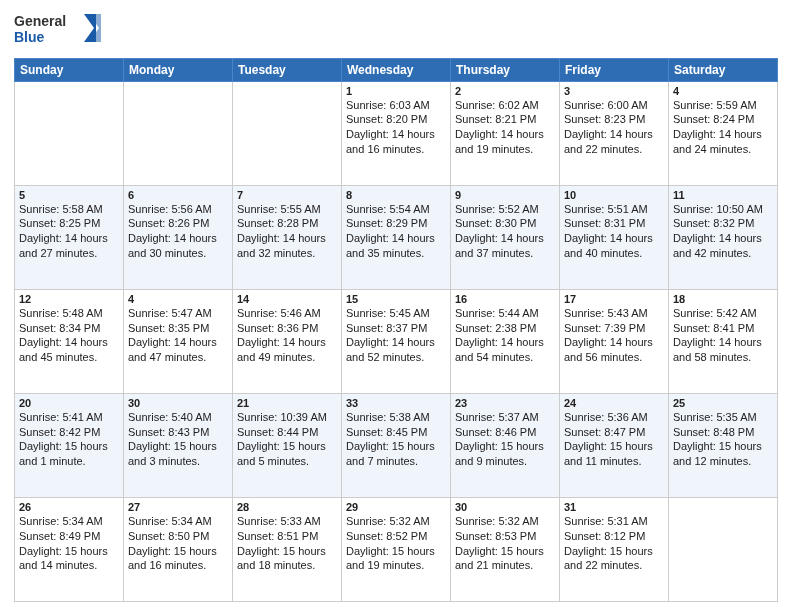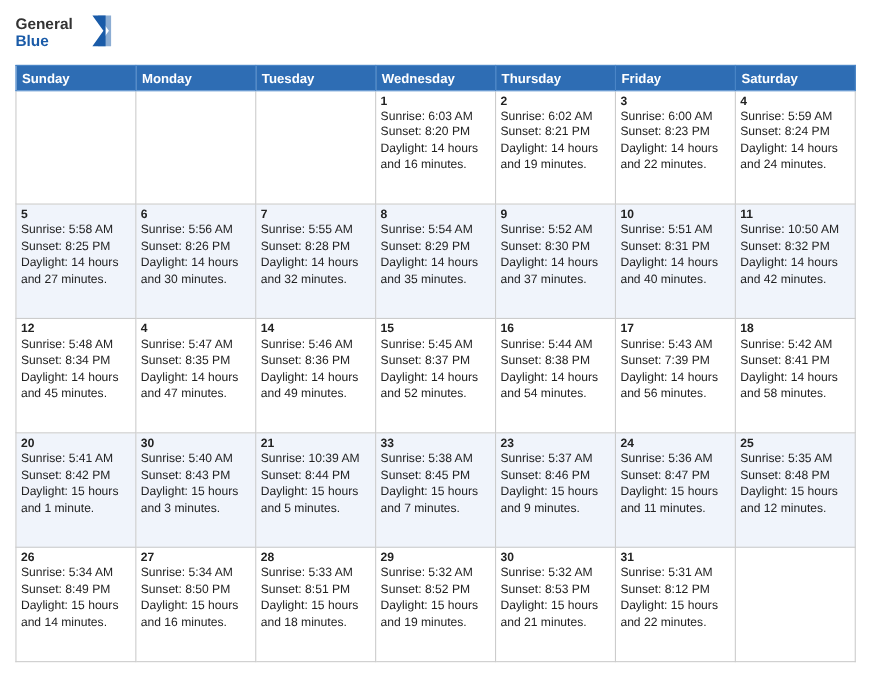--- a/index.html
+++ b/index.html
@@ -236,21 +236,21 @@
           <td>
             <span class="day-num">15</span>
             <div class="day-info">Sunrise: 5:45 AM
 Sunset: 8:37 PM
 Daylight: 14 hours
 and 52 minutes.</div>
           </td>
           <td>
             <span class="day-num">16</span>
             <div class="day-info">Sunrise: 5:44 AM
-Sunset: 8:38 PM
+Sunset: 2:38 PM
 Daylight: 14 hours
 and 54 minutes.</div>
           </td>
           <td>
             <span class="day-num">17</span>
             <div class="day-info">Sunrise: 5:43 AM
 Sunset: 7:39 PM
 Daylight: 14 hours
 and 56 minutes.</div>
           </td>

